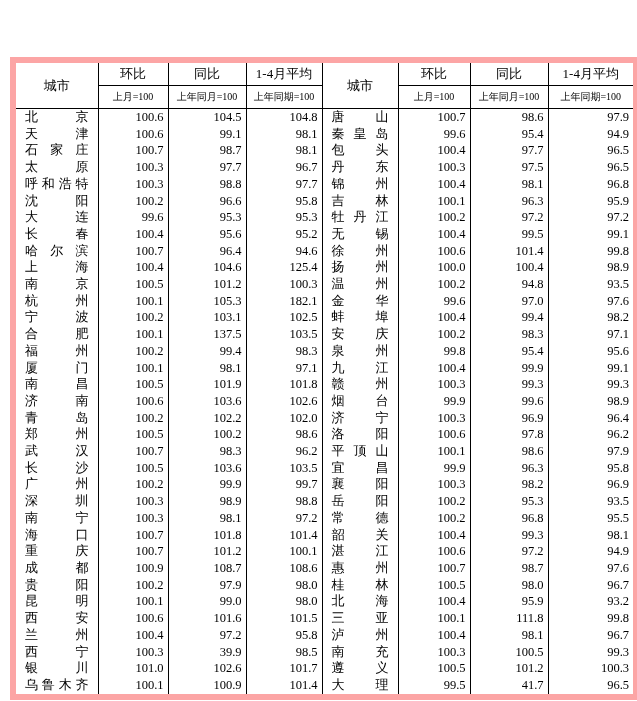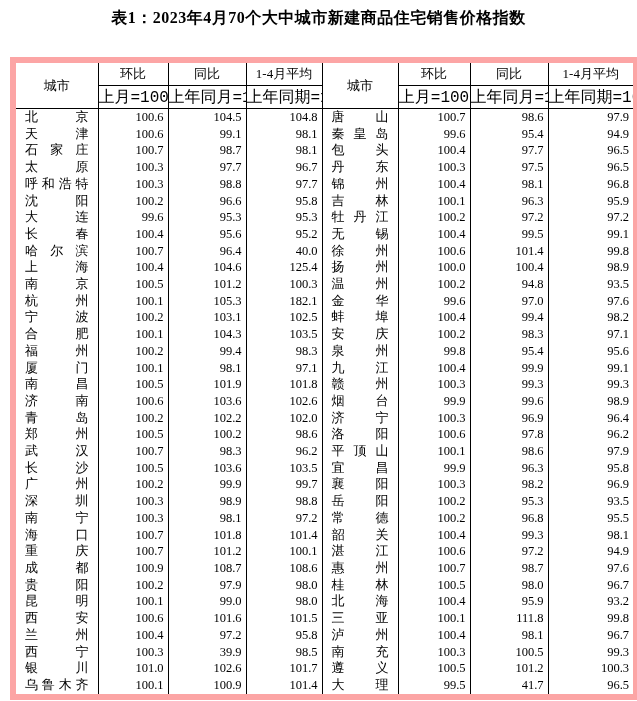--- a/index.html
+++ b/index.html
@@ -34,37 +34,36 @@
     overflow:hidden;
     white-space:nowrap;
   }
   .idx thead th{
     font-weight:normal;
     border-bottom:1px solid #000;
     text-align:center;
     vertical-align:middle;
   }
   .idx thead tr.h1 th{height:22px;font-size:13px;}
-  .idx thead tr.h2 th{height:22px;font-size:16px;font-family:Liberation Mono, monospace;}
+  .idx thead tr.h2 th{height:22px;font-size:10px;}
   .idx thead th.city-head{font-size:13px;}
   .idx tbody td{height:16.7px;line-height:16.7px;font-size:12.5px;vertical-align:middle;}
   .idx td.num{text-align:right;padding-right:4px;}
   .city-wrap{
     display:flex;
     justify-content:space-between;
     padding:0 9px;
     font-size:13px;
   }
   .city-wrap span{display:inline-block;}
 </style>
 </head>
 <body>
 
 <div class="page">
-  <div class="title">表1：2023年4月70个大中城市新建商品住宅销售价格指数</div>
 
   <table class="idx">
     <colgroup>
       <col style="width:85px">
         <col style="width:70px">
         <col style="width:78px">
         <col style="width:76px">
       <col style="width:76px">
         <col style="width:72px">
         <col style="width:78px">
@@ -259,21 +258,21 @@
         <tr>
           <td>
             <div class="city-wrap">
               <span>哈</span>
               <span>尔</span>
               <span>滨</span>
             </div>
           </td>
           <td class="num">100.7</td>
           <td class="num">96.4</td>
-          <td class="num">40.0</td>
+          <td class="num">94.6</td>
           <td>
             <div class="city-wrap">
               <span>徐</span>
               <span>州</span>
             </div>
           </td>
           <td class="num">100.6</td>
           <td class="num">101.4</td>
           <td class="num">99.8</td>
         </tr>
@@ -358,21 +357,21 @@
           <td class="num">98.2</td>
         </tr>
         <tr>
           <td>
             <div class="city-wrap">
               <span>合</span>
               <span>肥</span>
             </div>
           </td>
           <td class="num">100.1</td>
-          <td class="num">104.3</td>
+          <td class="num">137.5</td>
           <td class="num">103.5</td>
           <td>
             <div class="city-wrap">
               <span>安</span>
               <span>庆</span>
             </div>
           </td>
           <td class="num">100.2</td>
           <td class="num">98.3</td>
           <td class="num">97.1</td>

